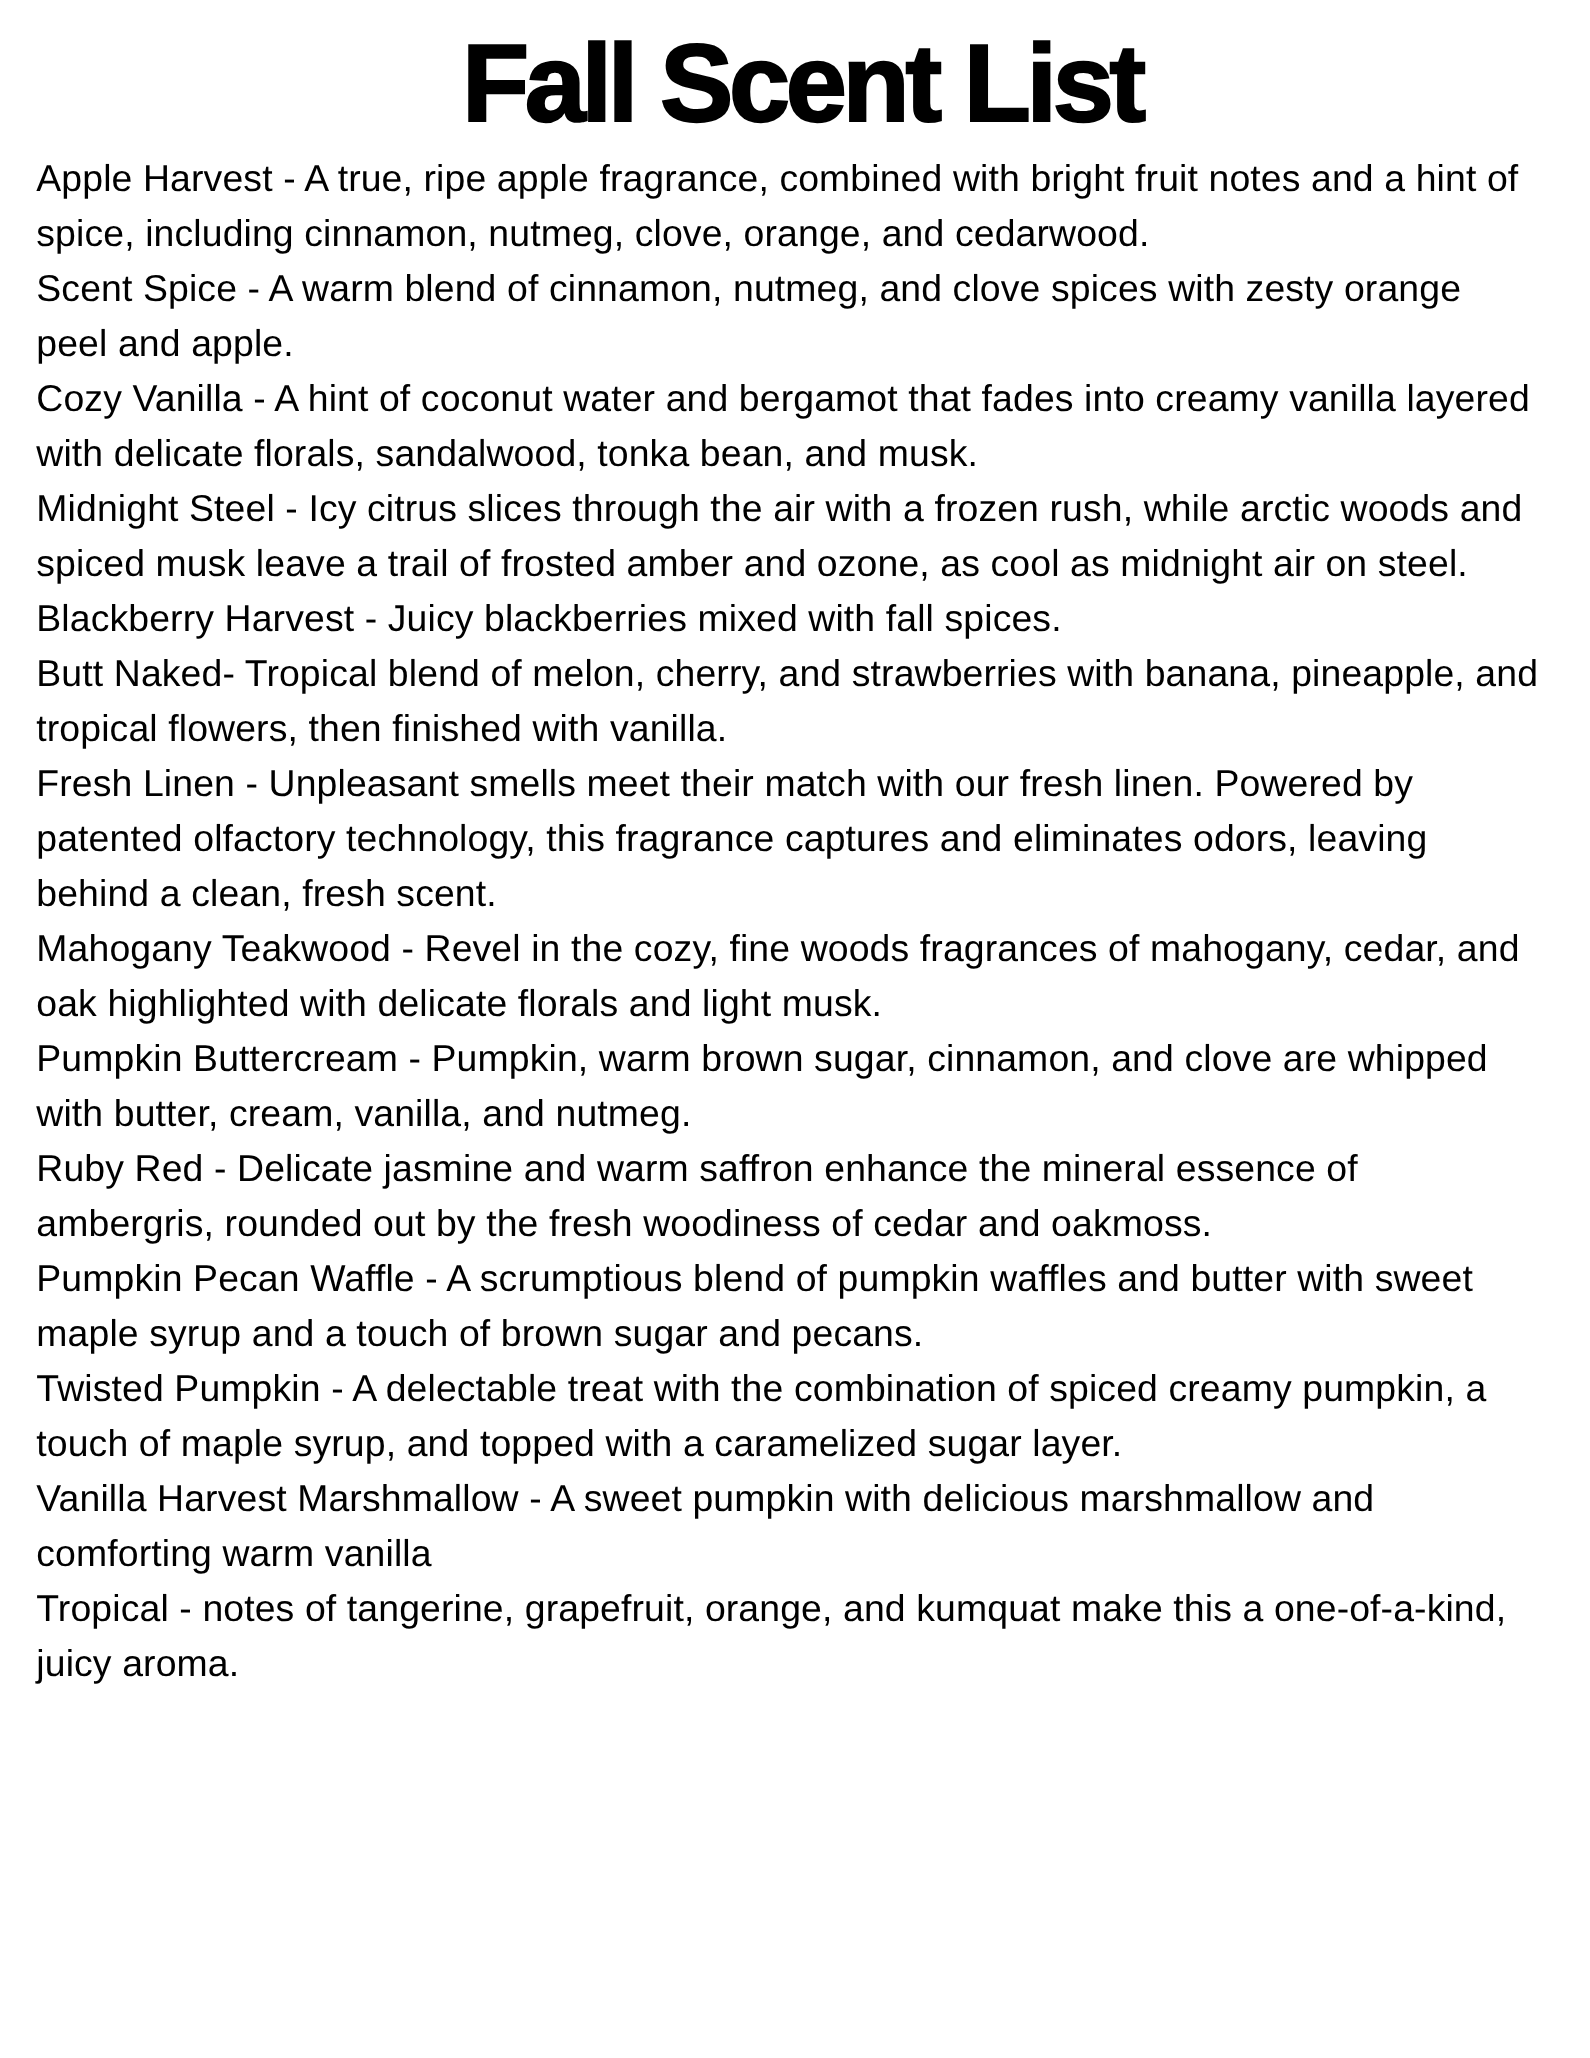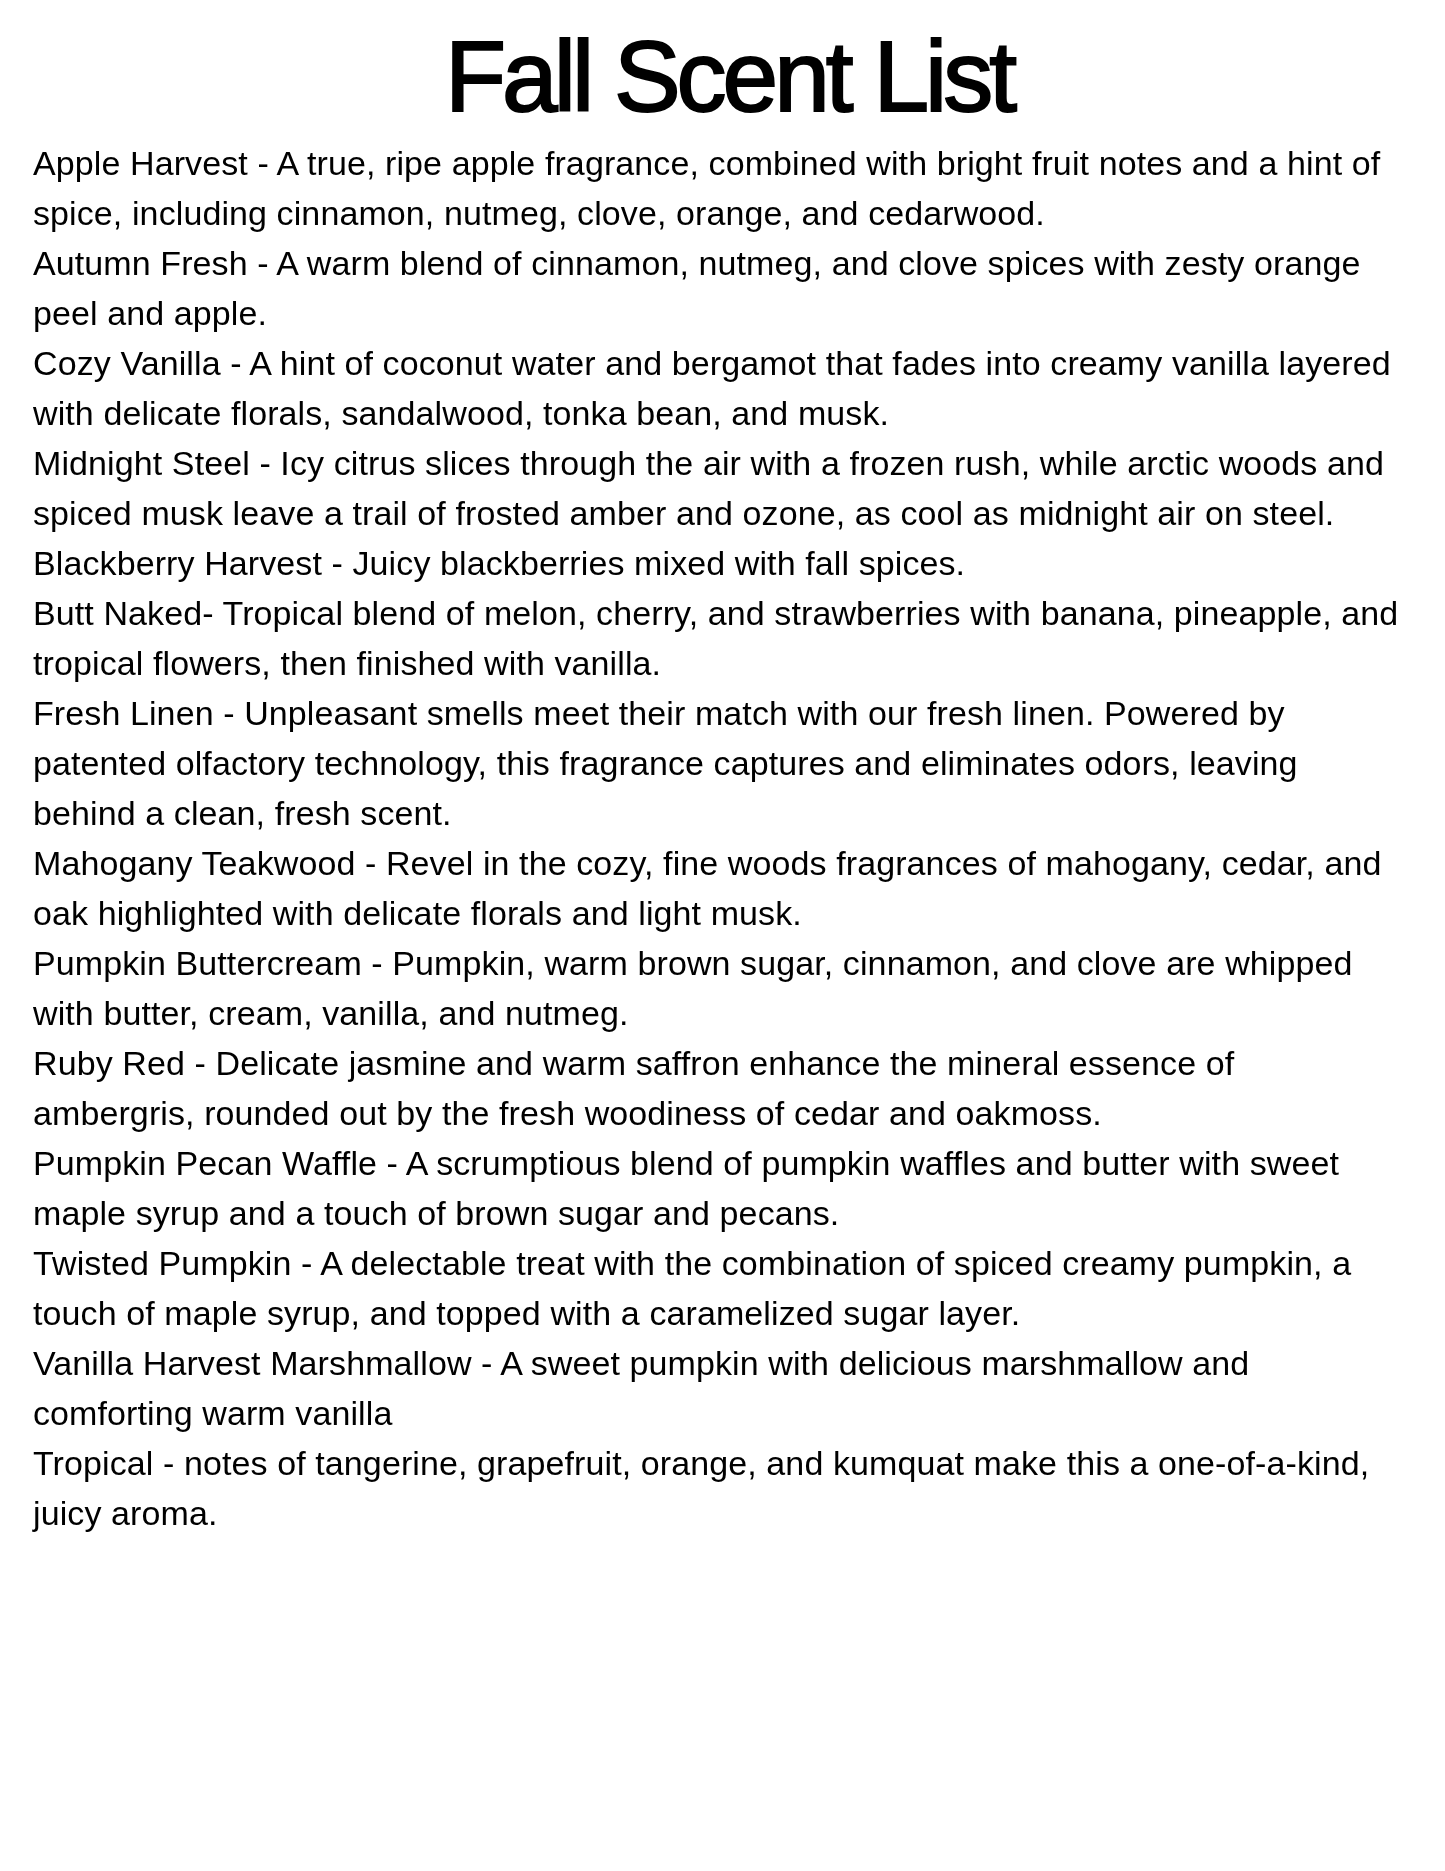--- a/index.html
+++ b/index.html
@@ -18,21 +18,21 @@
     width: 1445px;
     min-height: 1871px;
     padding: 0 20px 0 33px;
     box-sizing: border-box;
     background: #ffffff;
   }
   h1.doc-title {
     margin: 26px 0 12px 0;
     font-size: 100px;
     line-height: 100px;
-    font-weight: 400;
+    font-weight: 700;
     letter-spacing: -4px;
     text-align: center;
     color: #000000;
     -webkit-text-stroke: 2px #000000;
     white-space: nowrap;
   }
   .scent-list {
     font-size: 34px;
     line-height: 50px;
     letter-spacing: 0.1px;
@@ -48,21 +48,21 @@
 </style>
 </head>
 <body>
 
 <div class="page">
   <h1 class="doc-title">Fall Scent List</h1>
 
   <div class="scent-list" id="scent-list">
   <p class="entry"><span class="scent-name">Apple Harvest </span><span class="scent-desc">- A true, ripe apple fragrance, combined with bright fruit notes and a hint of spice, including cinnamon, nutmeg, clove, orange, and cedarwood.</span></p>
 
-  <p class="entry"><span class="scent-name">Autumn Fresh</span><span class="scent-desc"> - A warm blend of cinnamon, nutmeg, and clove spices with zesty orange peel and apple.</span></p>
+  <p class="entry"><span class="scent-name">Scent Spice</span><span class="scent-desc"> - A warm blend of cinnamon, nutmeg, and clove spices with zesty orange peel and apple.</span></p>
 
 
   <p class="entry"><span class="scent-name">Cozy Vanilla</span><span class="scent-desc"> - A hint of coconut water and bergamot that fades into creamy vanilla layered with delicate florals, sandalwood, tonka bean, and musk.</span></p>
 
   <p class="entry"><span class="scent-name">Midnight Steel</span><span class="scent-desc"> - Icy citrus slices through the air with a frozen rush, while arctic woods and spiced musk leave a trail of frosted amber and ozone, as cool as midnight air on steel.</span></p>
 
   <p class="entry"><span class="scent-name">Blackberry Harvest</span><span class="scent-desc"> - Juicy blackberries mixed with fall spices.</span></p>
 
   <p class="entry"><span class="scent-name">Butt Naked-</span><span class="scent-desc"> Tropical blend of melon, cherry, and strawberries with banana, pineapple, and tropical flowers, then finished with vanilla.</span></p>
 

